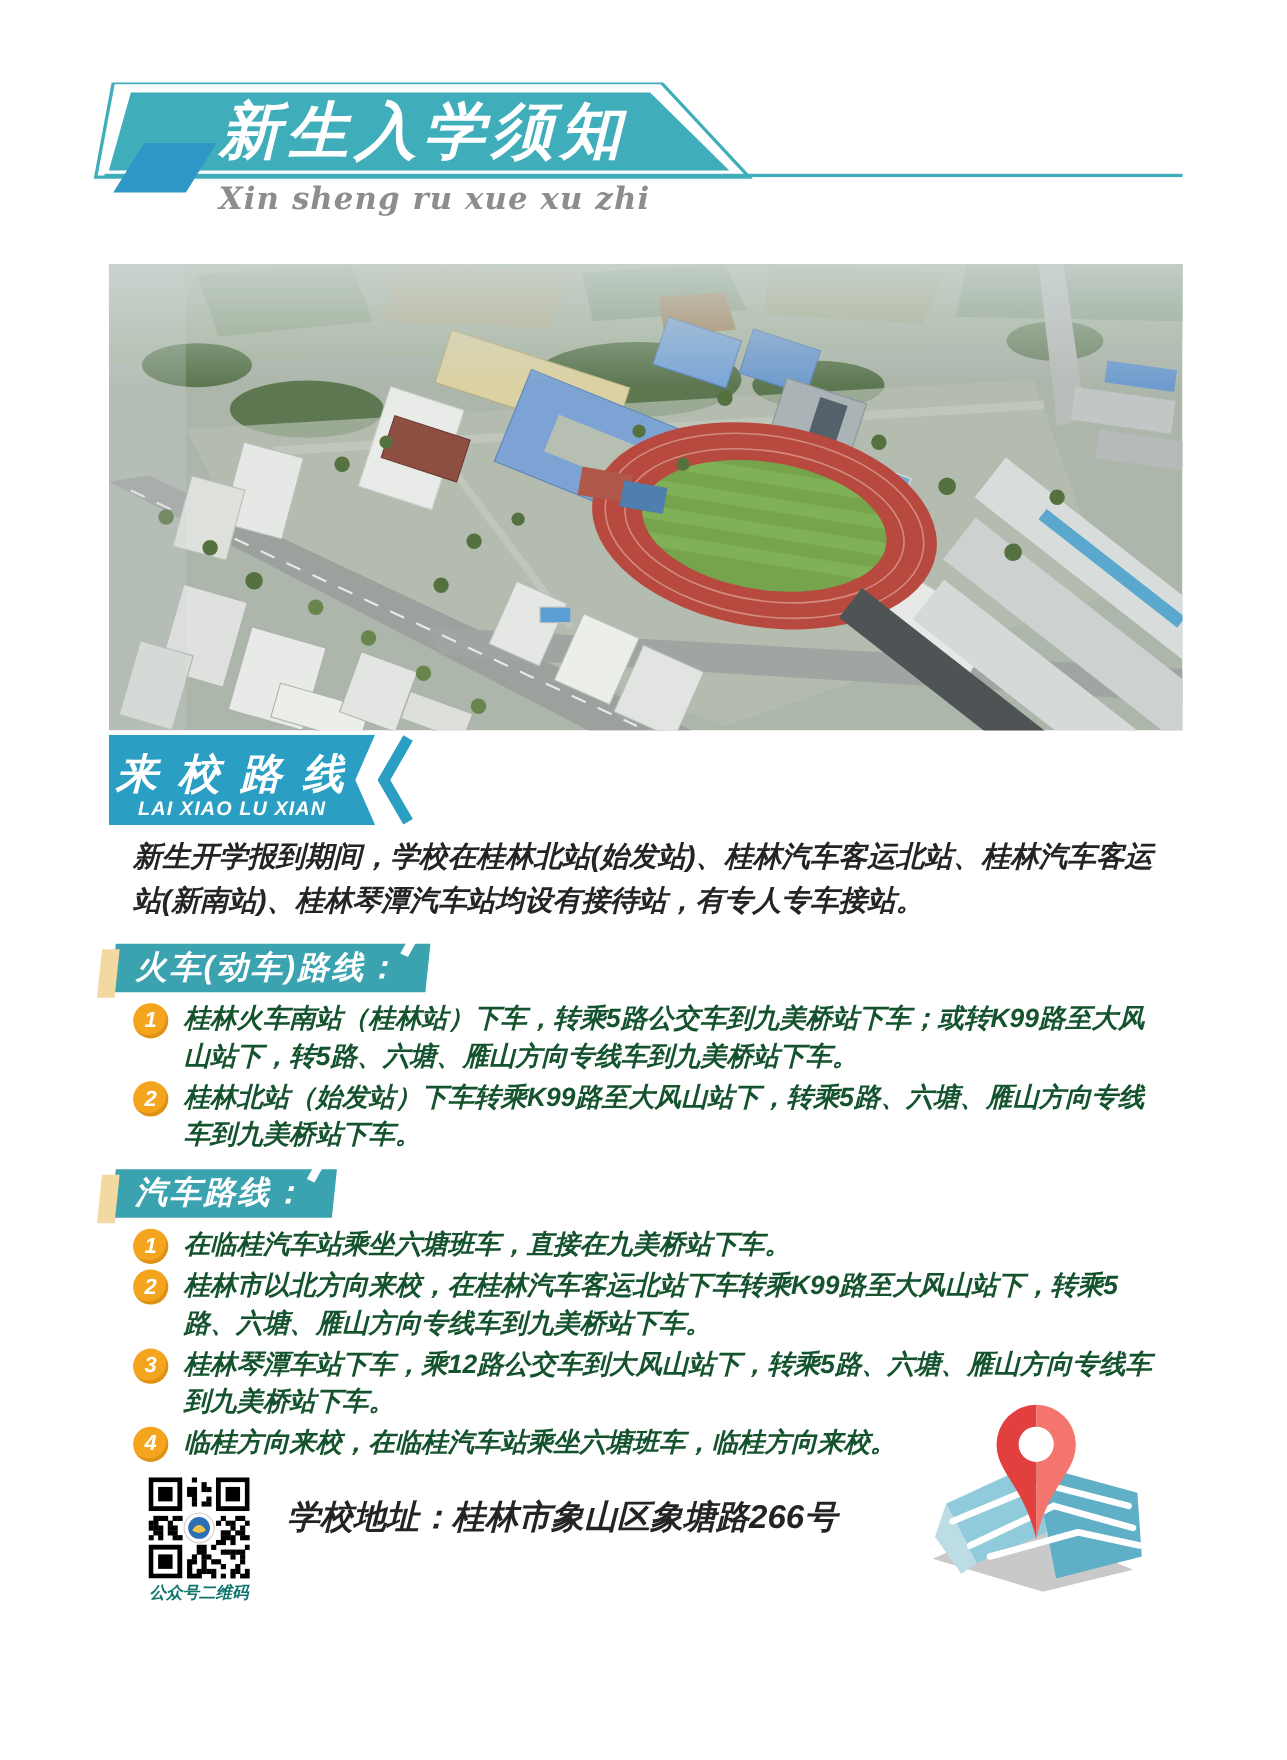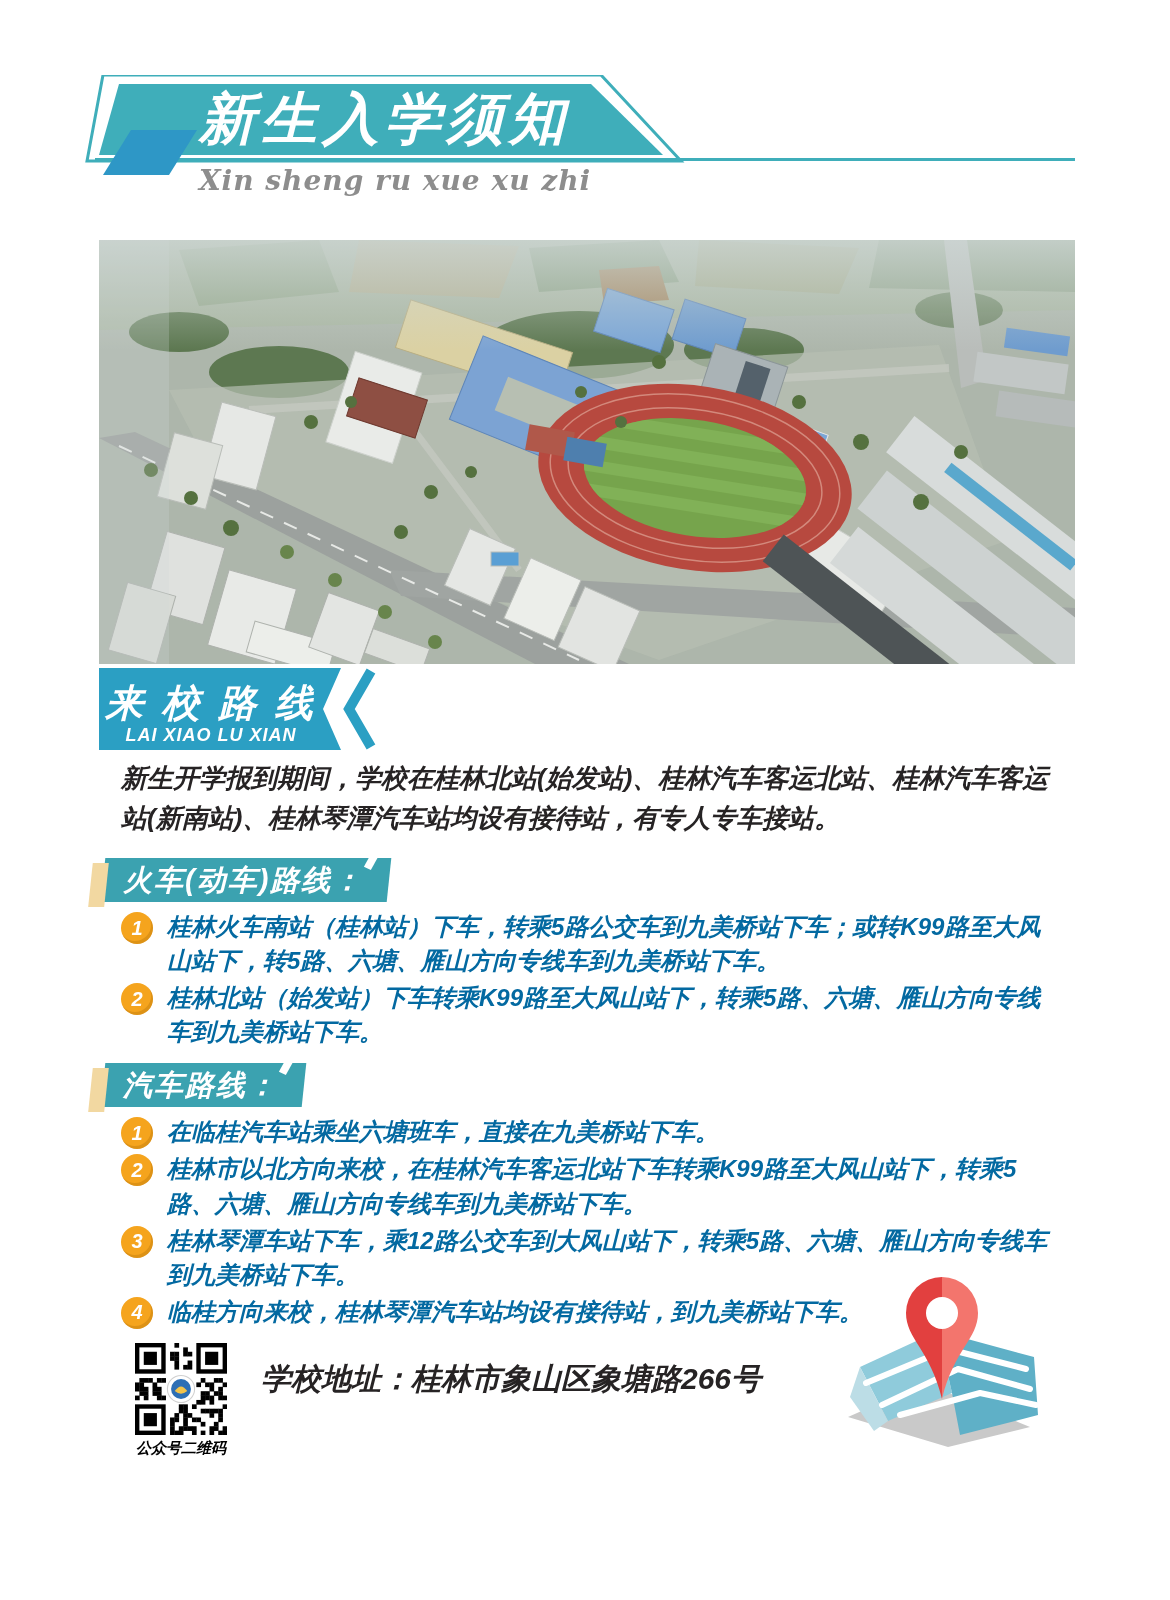--- a/index.html
+++ b/index.html
@@ -18,26 +18,26 @@
   .ribbon{position:relative;display:inline-block;margin:10px 0 8px 4px;height:44px;line-height:44px;
           background:#3ba2b0;color:#fff;padding:0 26px 0 20px;transform:skewX(-6deg);}
   .ribbon .rtxt{display:inline-block;transform:skewX(6deg);font-size:29px;font-weight:bold;letter-spacing:2px;}
   .ribbon::before{content:"";position:absolute;left:-12px;top:5px;width:16px;height:44px;background:#f2d8a1;z-index:-1;}
   .ribbon::after{content:"";position:absolute;right:16px;top:-3px;width:8px;height:14px;background:#ffffff;transform:rotate(24deg);}
   .rlist{margin:0 0 4px 22px;}
   .item{display:flex;align-items:flex-start;margin-bottom:3px;}
   .badge{flex:0 0 32px;width:32px;height:32px;margin-top:2px;border-radius:50%;background:#f5a41d;
          box-shadow:inset -2px -3px 0 rgba(150,90,0,.25);color:#fff;font-weight:bold;font-size:20px;
          display:flex;align-items:center;justify-content:center;}
-  .itxt{margin-left:14px;width:892px;font-size:24px;line-height:1.42;font-weight:700;color:#0369a1;}
+  .itxt{margin-left:14px;width:892px;font-size:24px;line-height:1.42;font-weight:700;color:#14532d;}
   
   .footer{display:flex;align-items:flex-start;margin:14px 0 0 22px;}
   .qrblock{width:120px;text-align:center;}
   .qr{display:block;margin:0 auto;background:#fff;}
-  .qr-caption{margin-top:4px;font-size:15px;font-weight:bold;color:#000000;}
+  .qr-caption{margin-top:4px;font-size:15px;font-weight:bold;color:#0f766e;}
   .addr{margin-left:20px;padding-top:16px;}
   .addr-line{font-size:30px;font-weight:bold;color:#262324;margin-bottom:14px;white-space:nowrap;text-align:center;}
   .pin-svg{margin-left:auto;margin-right:14px;position:relative;top:-78px;}
 </style>
 </head>
 <body>
 
 <div class="page">
 
   <svg class="header-svg" width="1000" height="125" viewBox="0 0 1000 125">
@@ -225,21 +225,21 @@
       <div class="item">
         <span class="badge">2</span>
         <span class="itxt">桂林市以北方向来校，在桂林汽车客运北站下车转乘K99路至大风山站下，转乘5路、六塘、雁山方向专线车到九美桥站下车。</span>
       </div>
       <div class="item">
         <span class="badge">3</span>
         <span class="itxt">桂林琴潭车站下车，乘12路公交车到大风山站下，转乘5路、六塘、雁山方向专线车到九美桥站下车。</span>
       </div>
       <div class="item">
         <span class="badge">4</span>
-        <span class="itxt">临桂方向来校，桂林琴潭汽车站均设有接待站，到九美桥站下车。</span>
+        <span class="itxt">临桂方向来校，在临桂汽车站乘坐六塘班车，临桂方向来校。</span>
       </div>
     </div>
 
     
     <div class="footer">
       <div class="qrblock">
         <svg class="qr" width="92" height="92" viewBox="0 0 88 88">
             <rect width="88" height="88" fill="#fff"></rect>
             <g fill="#000">
               <rect x="37.714285714285715" y="0" width="4.4904761904761905" height="4.4904761904761905"></rect>

